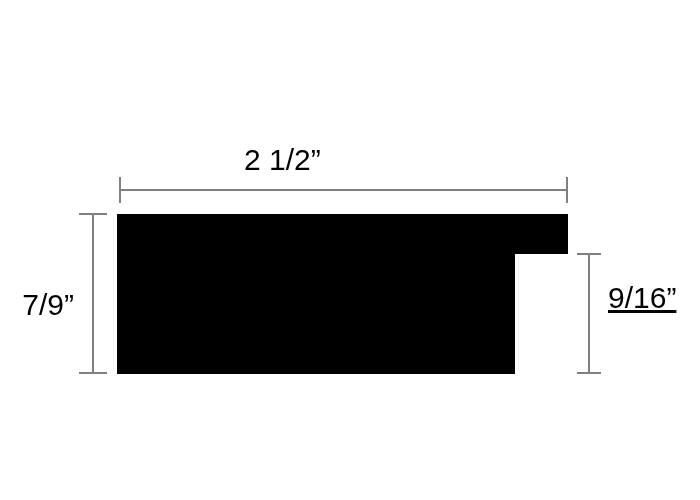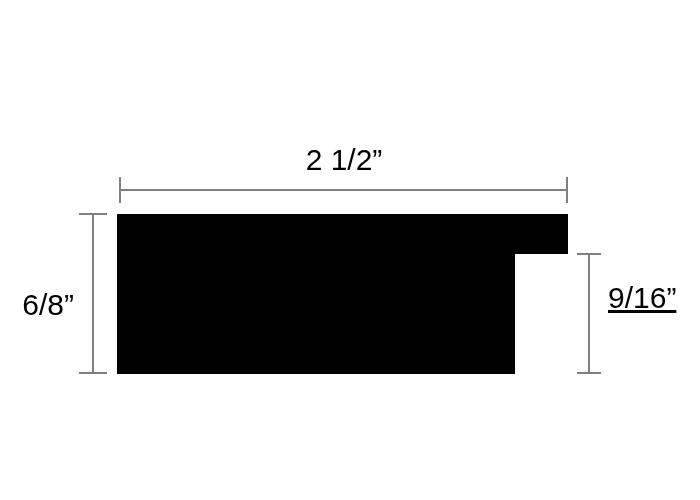--- a/index.html
+++ b/index.html
@@ -36,40 +36,40 @@
   .dim-right-tick-top    { left: 577px; top: 253px; width: 24px; height: 2px; }
   .dim-right-tick-bottom { left: 577px; top: 372px; width: 24px; height: 2px; }
 
   
   .dim-label {
     color: var(--color-text, #000000);
     font-size: 30px;
     line-height: 1;
     white-space: nowrap;
   }
-  .label-width  { left: 244px; top: 145px; width: 200px; text-align: center; }
+  .label-width  { left: 244px; top: 145px; width: 200px; text-align: left; }
   .label-height { left: 0px;   top: 290px; width: 74px;  text-align: right; }
   .label-rabbet { left: 608px; top: 283px; text-decoration: underline; }
 </style>
 </head>
 <body>
 
 <div class="canvas">
 
   <div class="abs shape-rect shape-top"></div>
   <div class="abs shape-rect shape-body"></div>
 
   <div class="abs dim dim-top-line"></div>
   <div class="abs dim dim-top-tick-left"></div>
   <div class="abs dim dim-top-tick-right"></div>
   <div class="abs dim-label label-width">2 1/2”</div>
 
   <div class="abs dim dim-left-line"></div>
   <div class="abs dim dim-left-tick-top"></div>
   <div class="abs dim dim-left-tick-bottom"></div>
-  <div class="abs dim-label label-height">6/8”</div>
+  <div class="abs dim-label label-height">7/9”</div>
 
   <div class="abs dim dim-right-line"></div>
   <div class="abs dim dim-right-tick-top"></div>
   <div class="abs dim dim-right-tick-bottom"></div>
   <div class="abs dim-label label-rabbet">9/16”</div>
 
 </div>
 
 </body></html>

